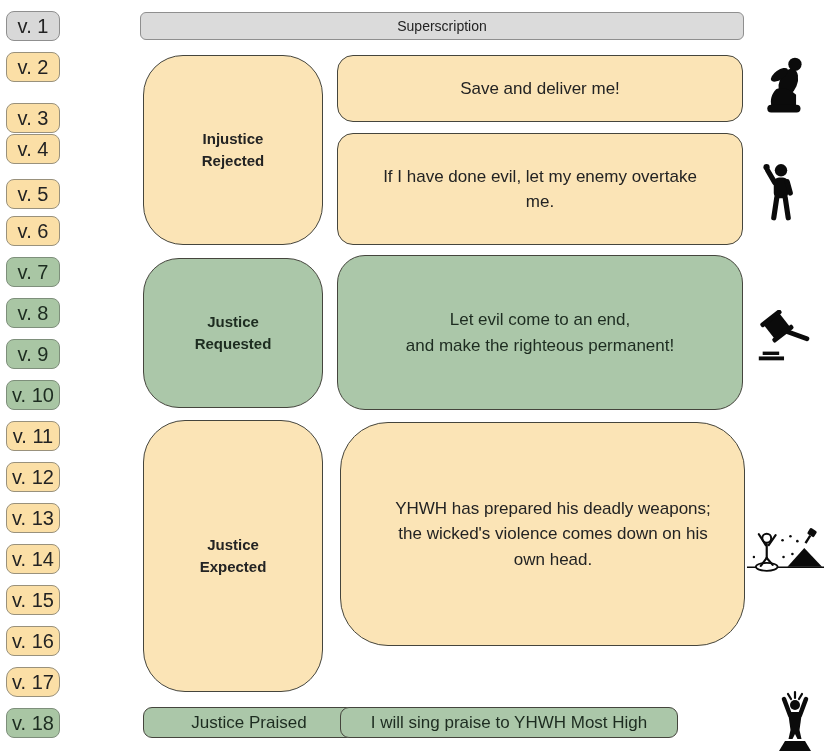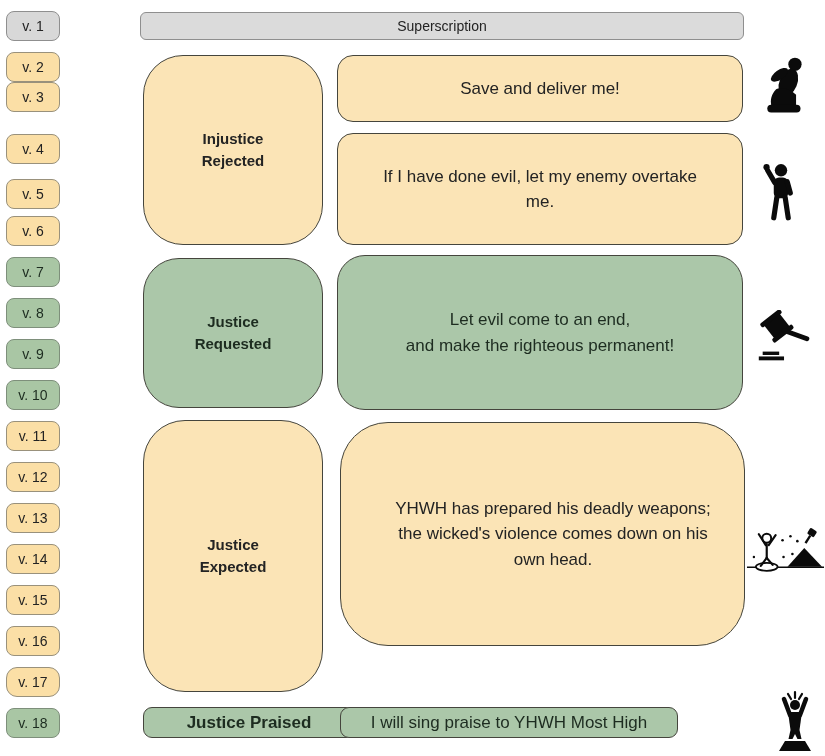--- a/index.html
+++ b/index.html
@@ -9,40 +9,40 @@
   }
   .box{
     position:absolute;box-sizing:border-box;display:flex;align-items:center;justify-content:center;
     text-align:center;border:1.6px solid #45453d;
   }
   .tan{background:#fbe4b6;}
   .green{background:#abc7a9;color:#1d2c20;}
   .grayfill{background:#dbdbdb;border-color:#8f8f8f;}
   .chip{
     position:absolute;left:6px;width:54px;height:30px;border-radius:8px;box-sizing:border-box;
-    display:flex;align-items:center;justify-content:center;font-size:14px;border:1.4px solid #8a8a7e;
+    display:flex;align-items:center;justify-content:center;font-size:20px;border:1.4px solid #8a8a7e;
   }
   .chip.gray{background:#d8d8d8;border-color:#8f8f8f;}
   .chip.tan{background:#fbdfa6;border-color:#99917c;}
   .chip.green{background:#a9c6a4;border-color:#7e8f7b;}
   .section-label{font-weight:bold;font-size:15px;line-height:1.5;white-space:pre-line;}
   .quote{font-size:17px;line-height:1.5;white-space:pre-line;padding:0 18px;}
   .bottombar{height:31px;border-radius:9px;font-size:17px;}
   .icon{position:absolute;}
   .icon svg{display:block;}
 </style>
 </head>
 <body>
 
 <div id="canvas">
 
   <div>
       <div class="chip gray" style="top: 11px;">v. 1</div>
       <div class="chip tan" style="top: 52px;">v. 2</div>
-      <div class="chip tan" style="top: 82px;">v. 3</div>
+      <div class="chip tan" style="top: 103px;">v. 3</div>
       <div class="chip tan" style="top: 134px;">v. 4</div>
       <div class="chip tan" style="top: 179px;">v. 5</div>
       <div class="chip tan" style="top: 216px;">v. 6</div>
       <div class="chip green" style="top: 257px;">v. 7</div>
       <div class="chip green" style="top: 298px;">v. 8</div>
       <div class="chip green" style="top: 339px;">v. 9</div>
       <div class="chip green" style="top: 380px;">v. 10</div>
       <div class="chip tan" style="top: 421px;">v. 11</div>
       <div class="chip tan" style="top: 462px;">v. 12</div>
       <div class="chip tan" style="top: 503px;">v. 13</div>
@@ -65,21 +65,21 @@
 Requested</div>
   <div class="box green quote" style="left:337px;top:255px;width:406px;height:155px;border-radius:28px;">Let evil come to an end,
 and make the righteous permanent!</div>
 
   <div class="box tan section-label" style="left:143px;top:420px;width:180px;height:272px;border-radius:42px;">Justice
 Expected</div>
   <div class="box tan quote" style="left:340px;top:422px;width:405px;height:224px;border-radius:48px;padding-left:39px;">YHWH has prepared his deadly weapons;
 the wicked's violence comes down on his
 own head.</div>
 
-  <div class="box green bottombar" style="left:143px;top:707px;width:212px;font-weight:bold;">Justice Praised</div>
+  <div class="box green bottombar" style="left:143px;top:707px;width:212px;font-weight:normal;">Justice Praised</div>
   <div class="box green bottombar" style="left:340px;top:707px;width:338px;">I will sing praise to YHWH Most High</div>
 
   <div class="icon" style="left:758px;top:56px;">
     <svg width="54" height="62" viewBox="0 0 48 56" fill="#0b0b0b">
       <circle cx="33" cy="7.5" r="6"></circle>
       <ellipse cx="27" cy="24" rx="8" ry="13" transform="rotate(22 27 24)"></ellipse>
       <ellipse cx="19" cy="17" rx="9" ry="4.2" transform="rotate(-35 19 17)"></ellipse>
       <path d="M16 30 C12 34 10 40 12 46 L34 46 L34 35 C28 29 20 28 16 30 Z"></path>
       <rect x="8" y="44" width="30" height="7" rx="3.5"></rect>
     </svg>

